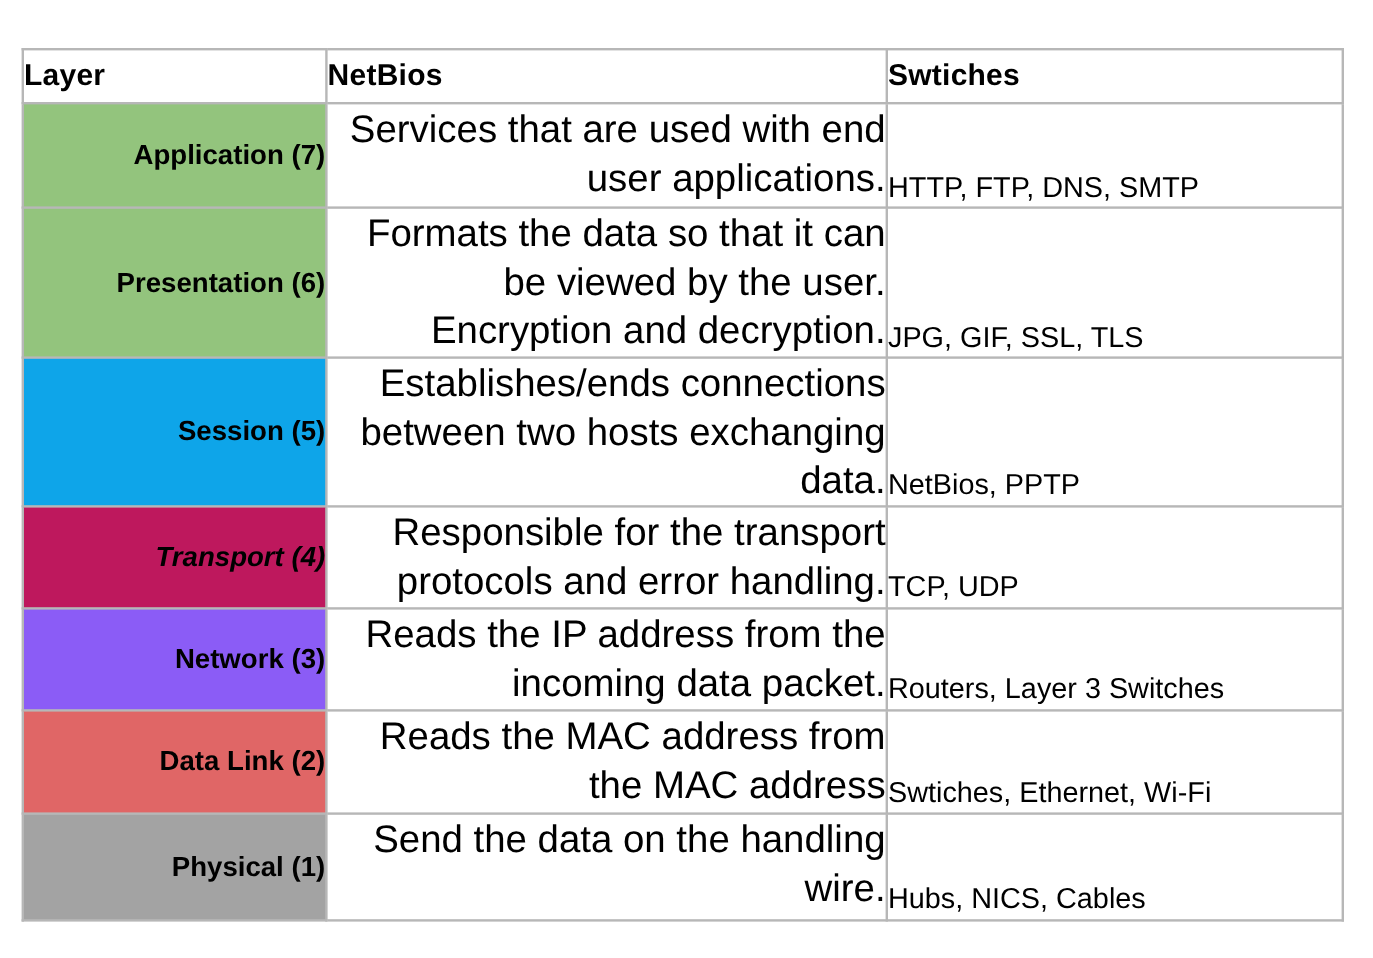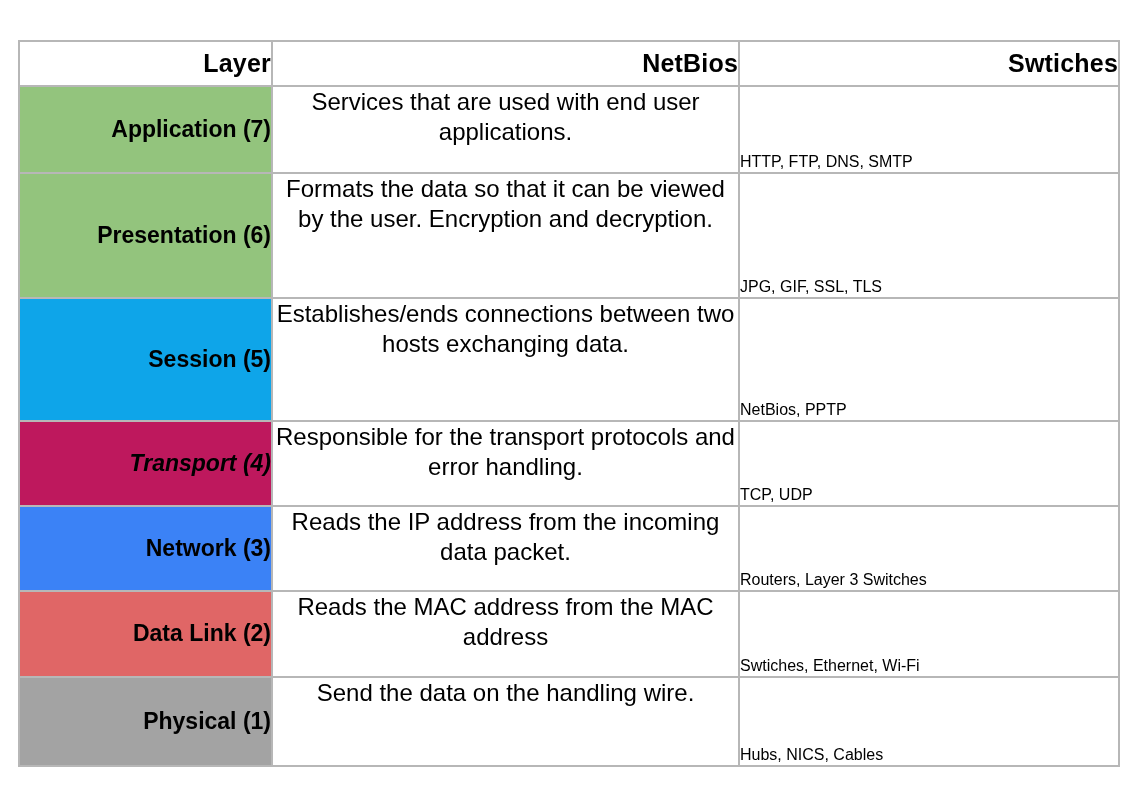--- a/index.html
+++ b/index.html
@@ -36,56 +36,56 @@
   }
   col.col-layer { width: 253px; }
   col.col-function { width: 467px; }
   col.col-example { width: 380px; }
 
   
   thead th {
     height: 45px;
     font-size: 25px;
     font-weight: bold;
-    text-align: right;
+    text-align: left;
     vertical-align: middle;
     background: #ffffff;
     letter-spacing: 0.2px;
   }
 
   
   td.cell-layer {
     text-align: right;
     vertical-align: middle;
     font-size: 23px;
     font-weight: bold;
     line-height: 1.18;
   }
   
   td.cell-function {
-    text-align: center;
+    text-align: right;
     vertical-align: top;
-    font-size: 24px;
+    font-size: 32px;
     line-height: 1.27;
     padding: 6px 10px 6px 9px;
   }
   
   td.cell-example {
     text-align: left;
     vertical-align: bottom;
-    font-size: 16px;
+    font-size: 24px;
     line-height: 1.27;
     padding: 6px 10px 10px 9px;
   }
 
   tr.row-application td.cell-layer { background: #93c47d; }
   tr.row-presentation td.cell-layer { background: #93c47d; }
   tr.row-session td.cell-layer { background: #0ea5e9; }
   tr.row-transport td.cell-layer { background: #be185d; font-style: italic; }
-  tr.row-network td.cell-layer { background: #3b82f6; margin-top: 12px; }
+  tr.row-network td.cell-layer { background: #8b5cf6; margin-top: 12px; }
   tr.row-datalink td.cell-layer { background: #e06666; padding-left: 30px; }
   tr.row-physical td.cell-layer { background: #a3a3a3; }
 
   tr.row-application { height: 87px; }
   tr.row-presentation { height: 125px; }
   tr.row-session { height: 123px; }
   tr.row-transport { height: 85px; }
   tr.row-network { height: 85px; }
   tr.row-datalink { height: 86px; }
   tr.row-physical { height: 89px; }

